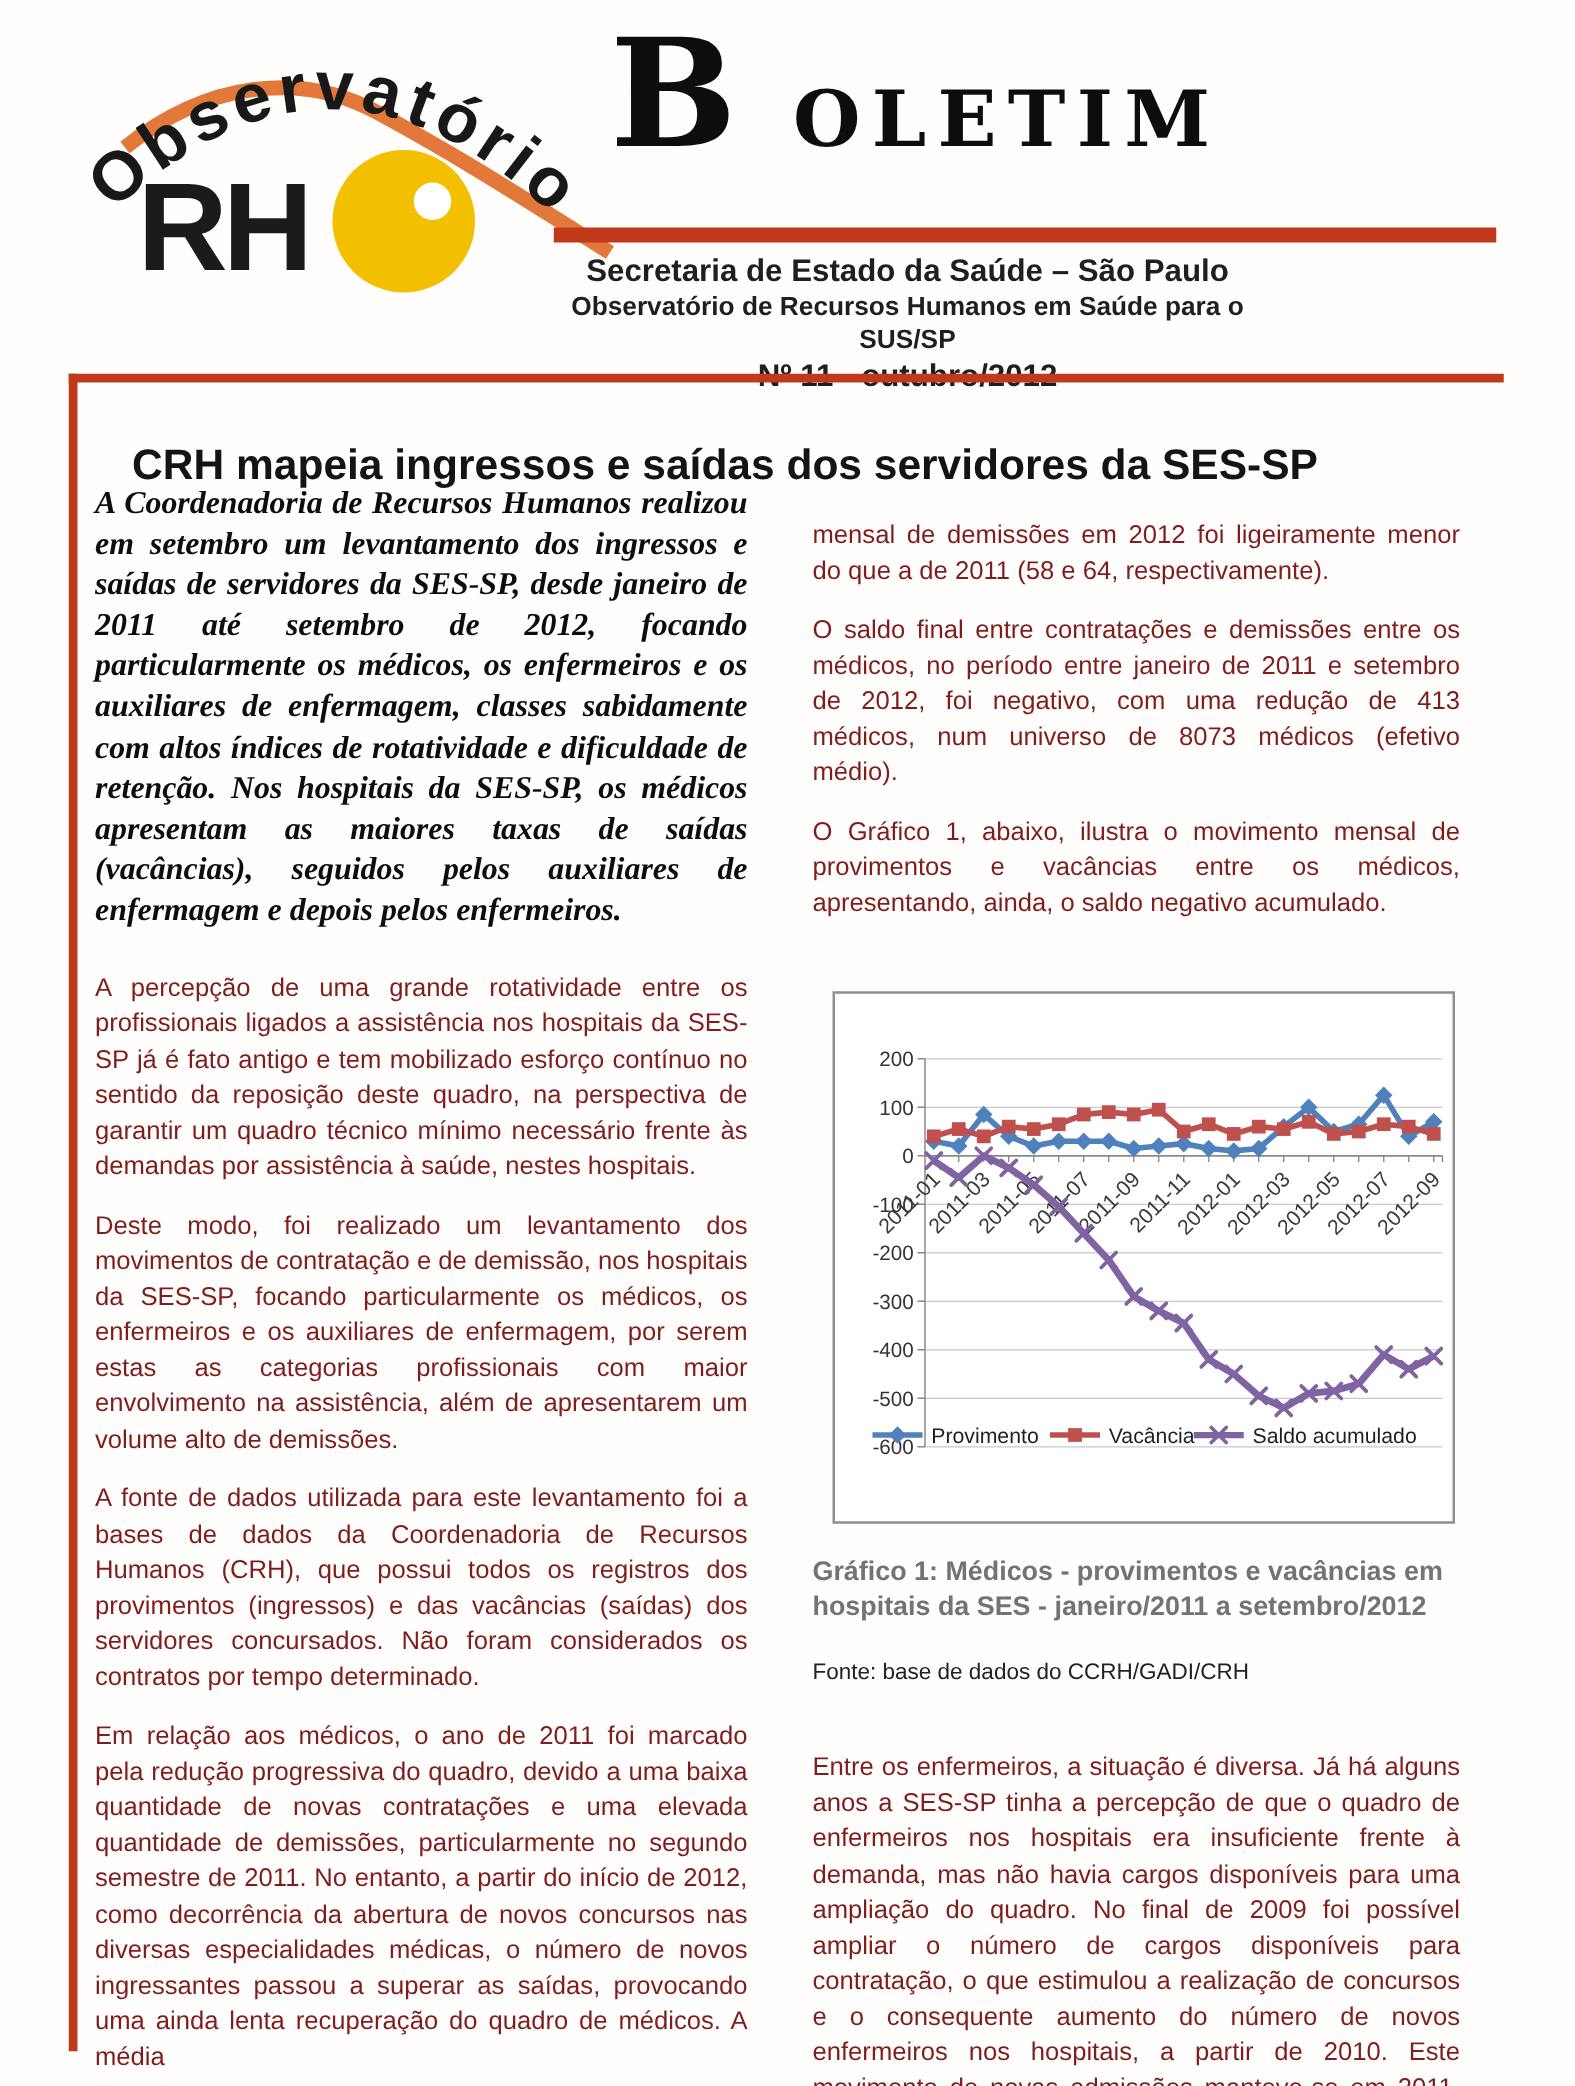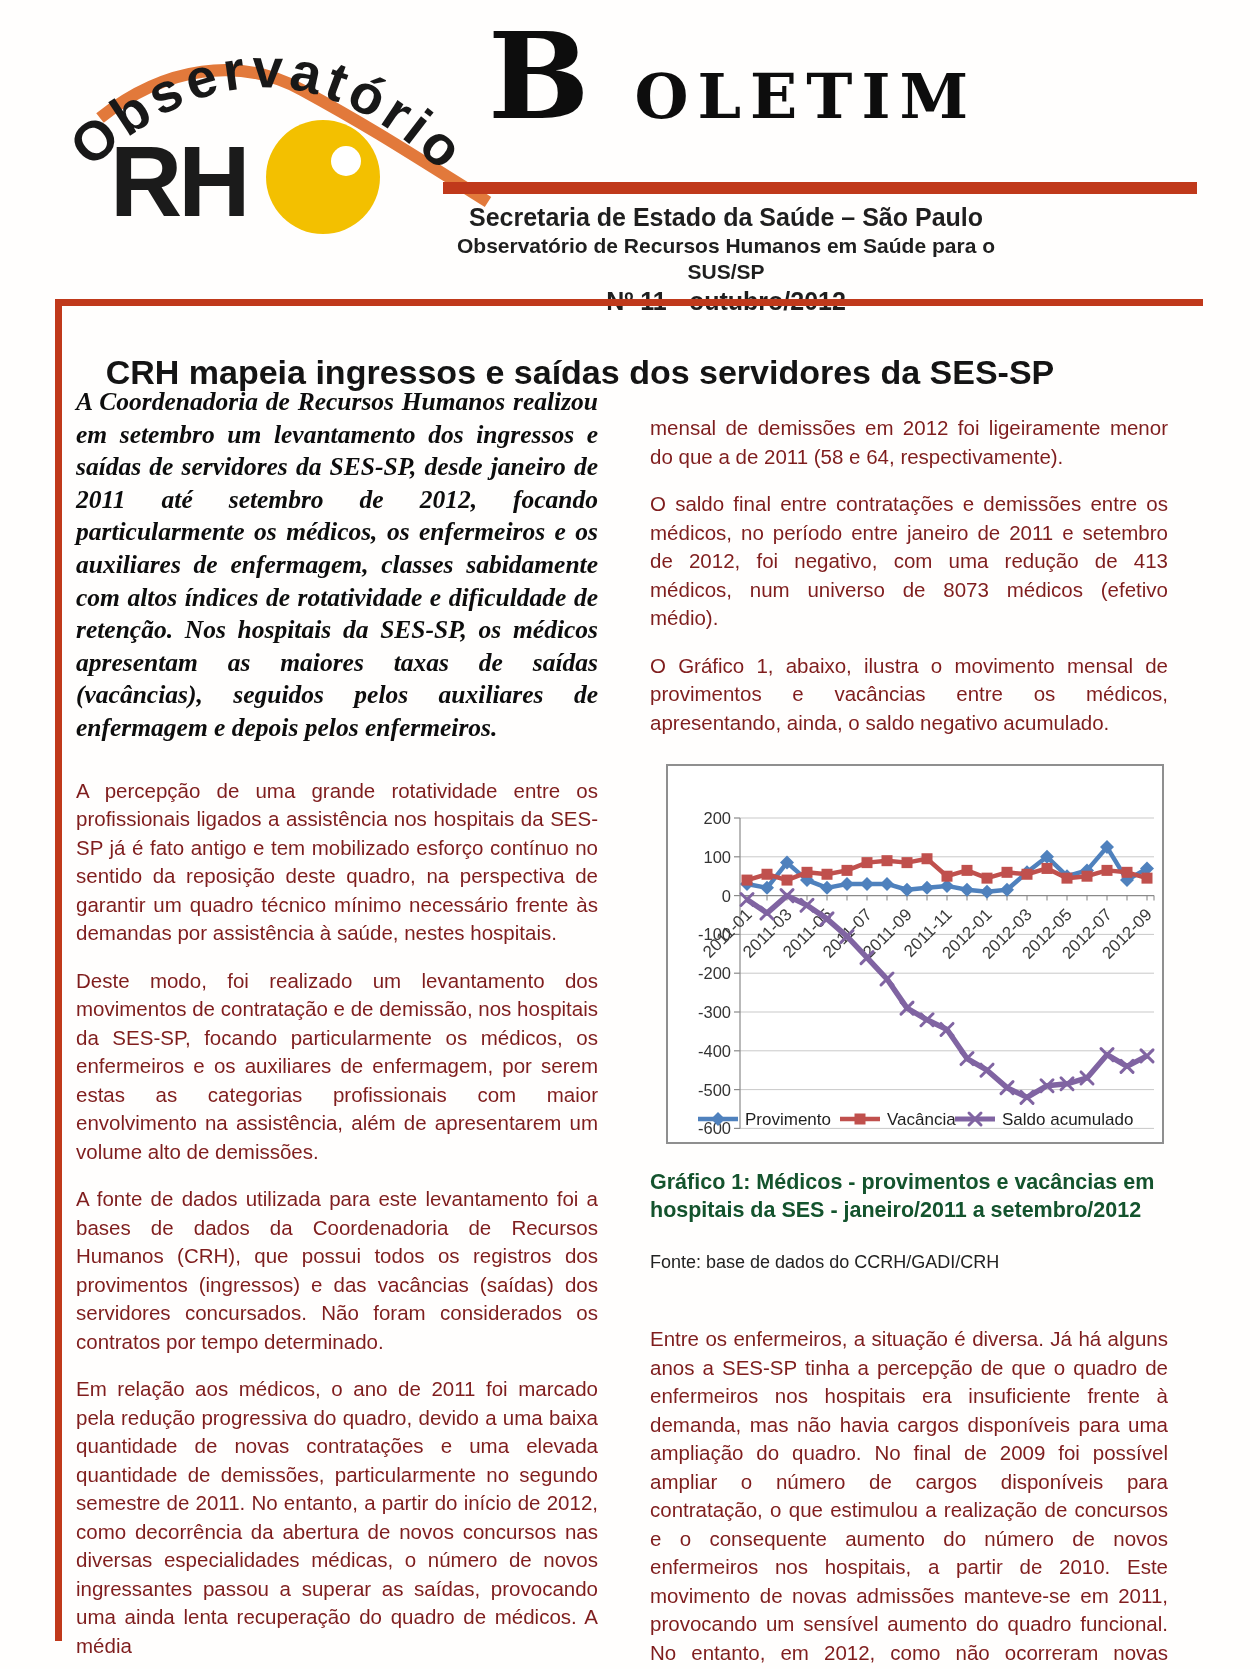--- a/index.html
+++ b/index.html
@@ -36,24 +36,24 @@
   .col-right { width:518px; }
 
   .intro { font-family:"Liberation Serif", serif; font-style:italic; font-weight:bold;
            font-size:25.5px; line-height:32.6px; text-align:justify; color:#0d0d0d; margin:0 0 32px; }
 
   .para { font-size:20.5px; line-height:28.5px; text-align:justify; color:#7f1d1d; margin:0 0 19px; }
   .para.last-left { }
   .col-right .para.first { margin-top:28px; }
 
   
-  .chart-box { margin:27px 0 0 16px; width:498px; height:380px; border:2px solid #8f8f8f; background:#ffffff; }
+  .chart-box { margin:56px 0 0 16px; width:498px; height:426px; border:2px solid #8f8f8f; background:#ffffff; }
   .chart-box svg { display:block; }
 
-  .chart-caption { margin:24px 0 0; font-size:21.5px; font-weight:bold; line-height:28px; color:#14532d; }
+  .chart-caption { margin:24px 0 0; font-size:21.5px; font-weight:bold; line-height:28px; color:#737373; }
   .chart-source  { margin:28px 0 0; font-size:18px; color:#222222; }
   .closing { margin-top:52px; }
 </style>
 </head>
 <body>
 
 <div class="page">
 
   <div>
     <svg class="logo" viewBox="0 0 480 265">

